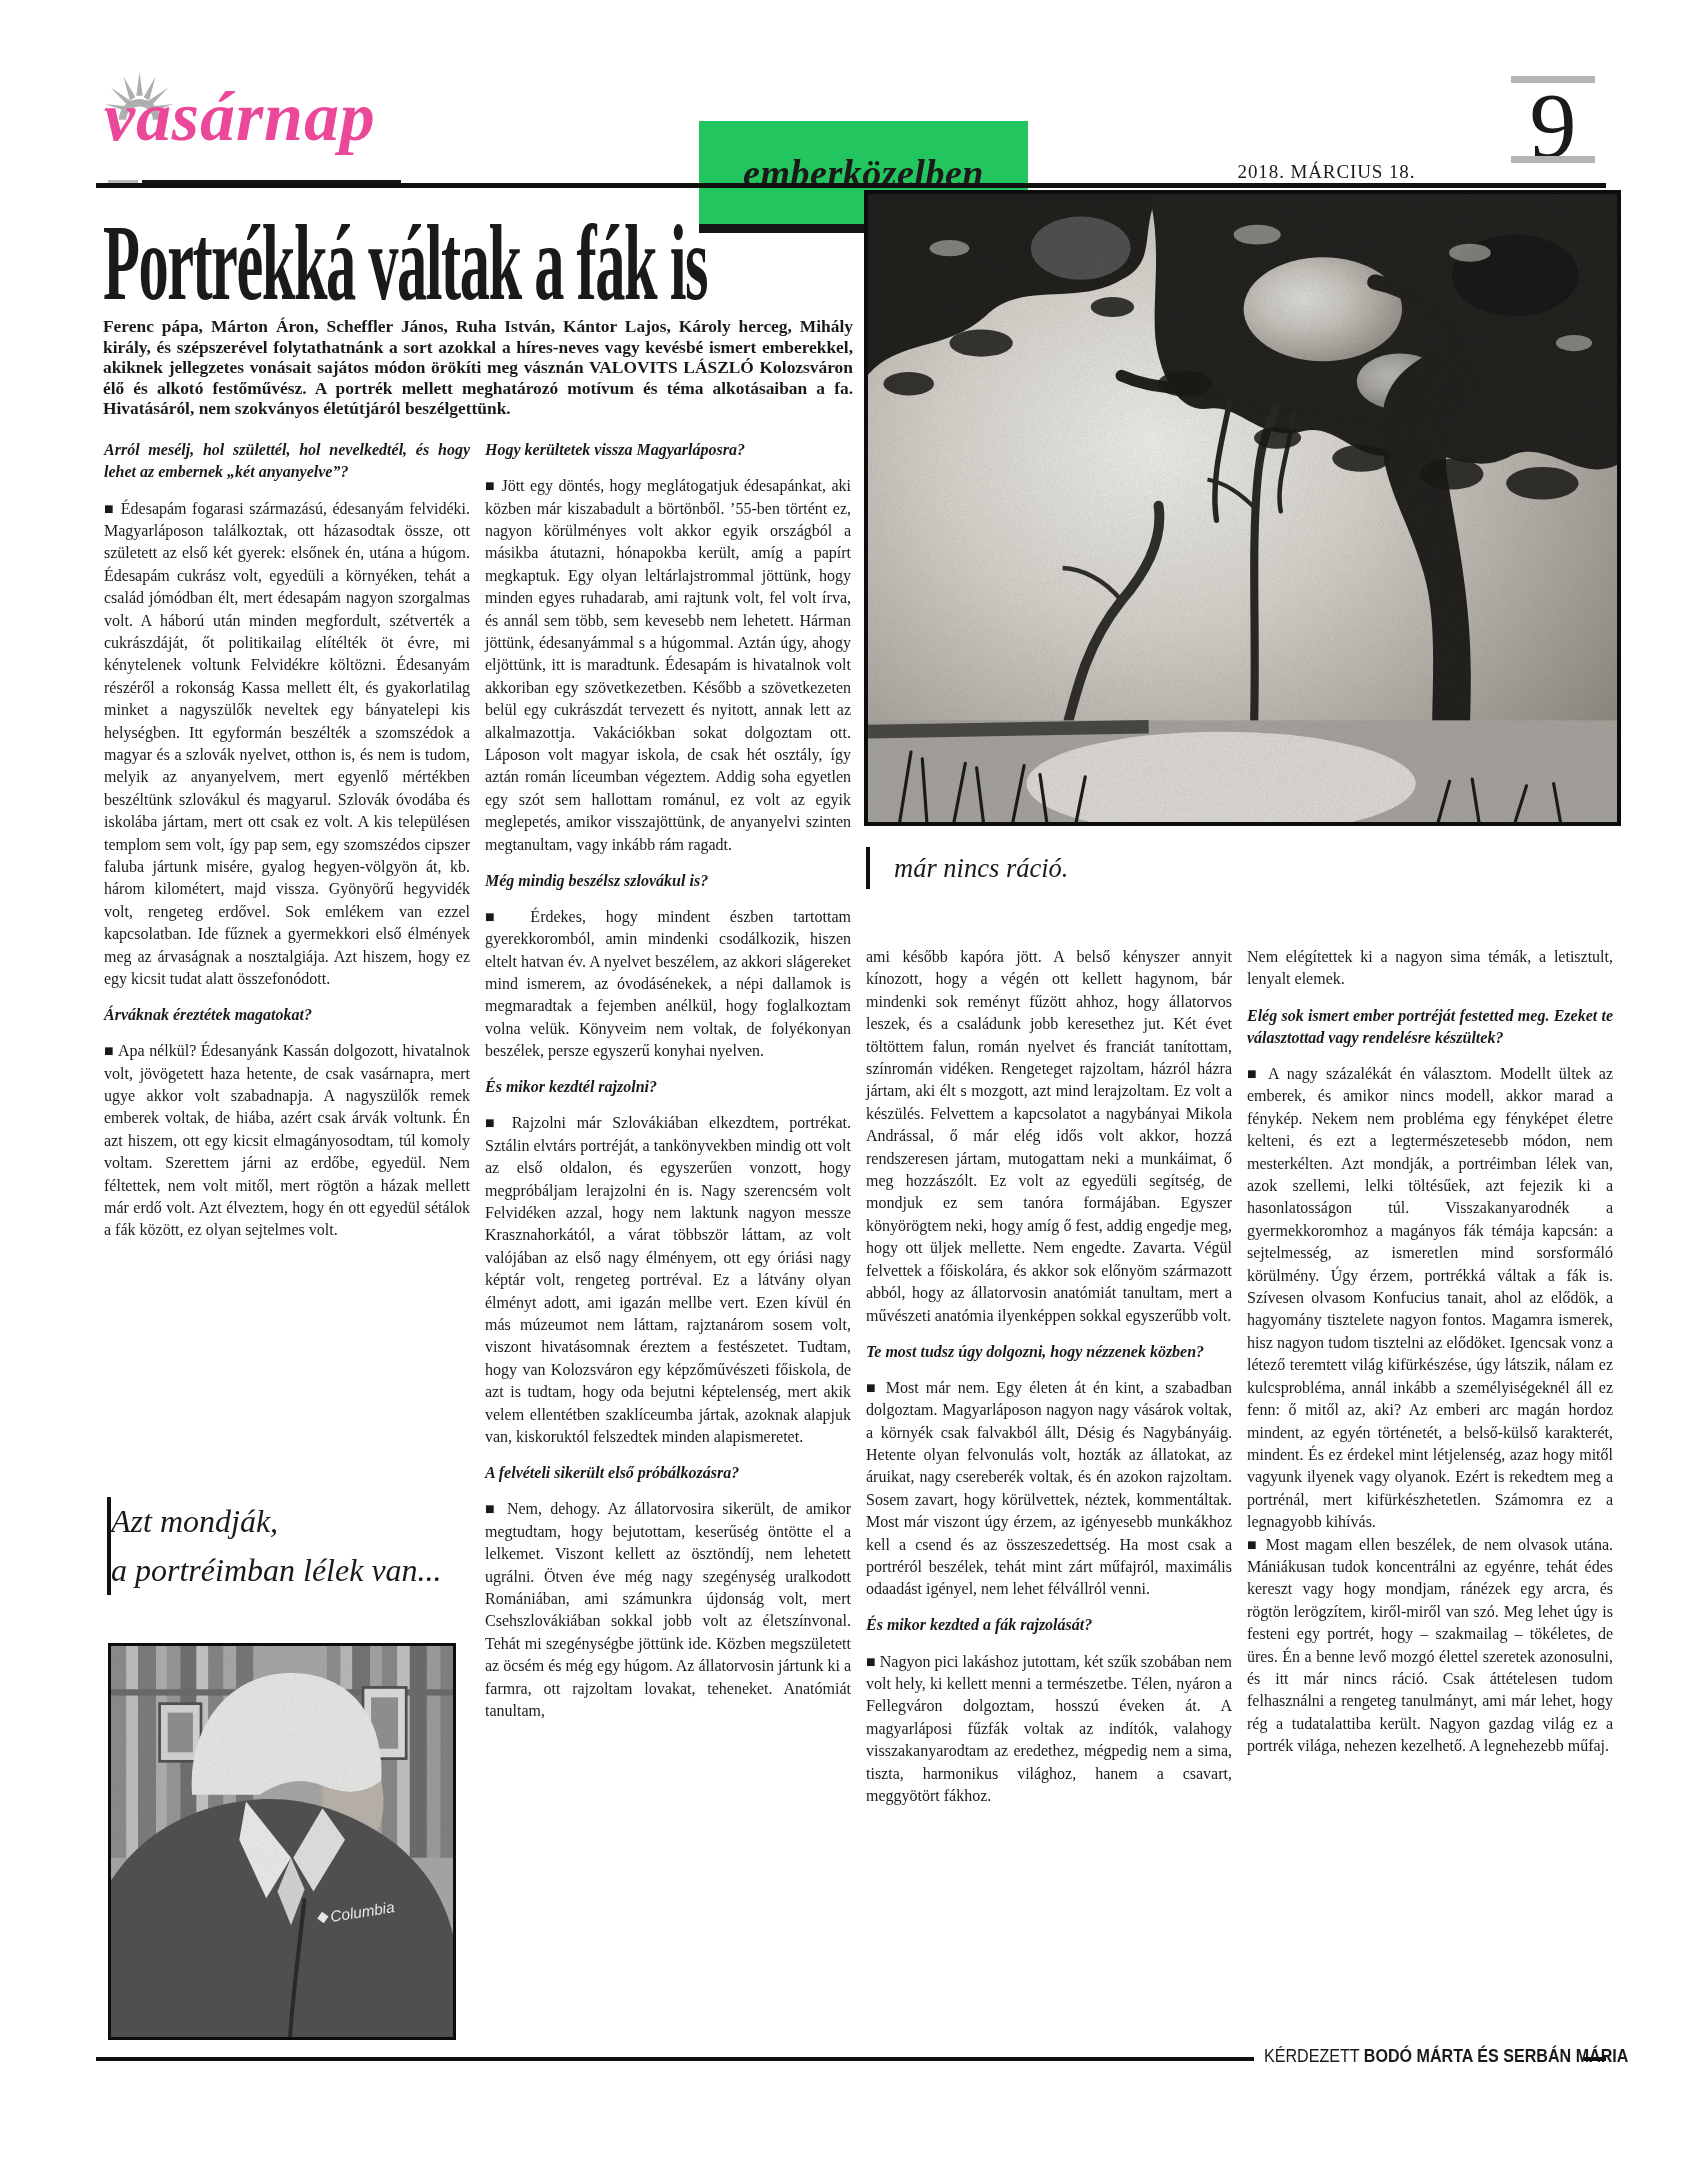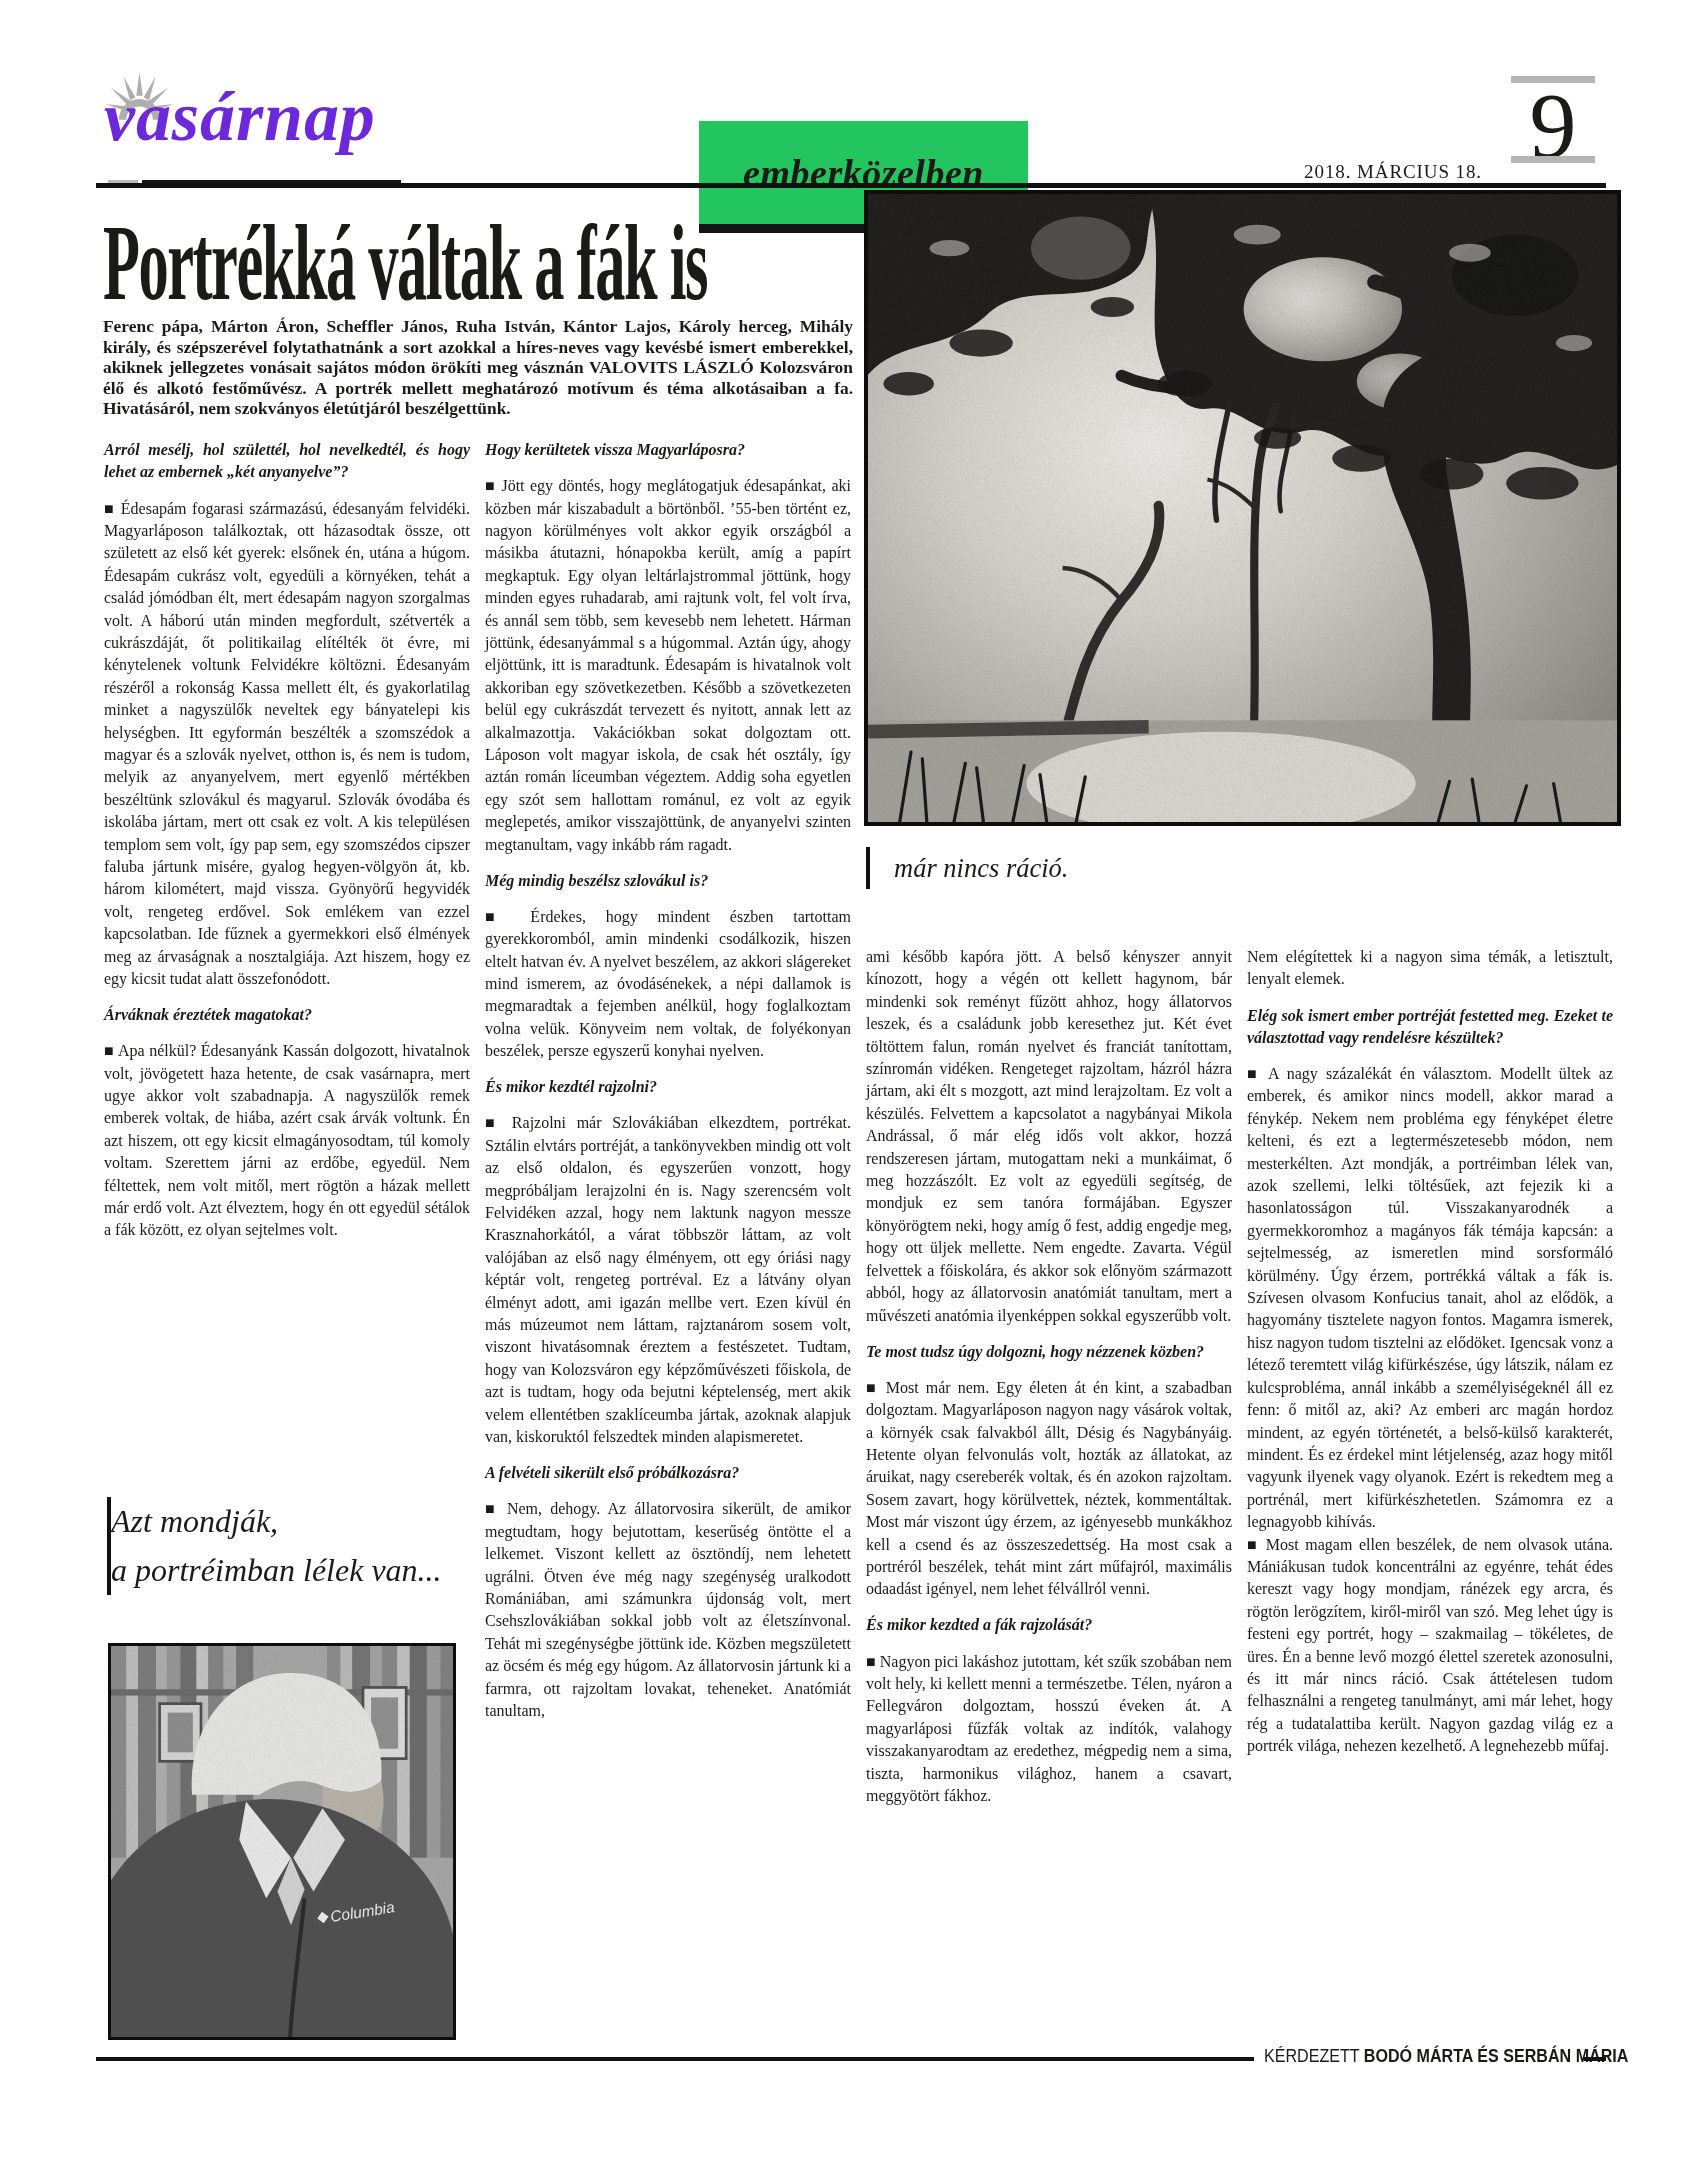--- a/index.html
+++ b/index.html
@@ -1,28 +1,28 @@
 <!DOCTYPE html>
 <html lang="hu" style="font-size:7.3px"><head>
 <meta charset="utf-8">
 <style>
   html,body{margin:0;padding:0;background:#e8e8e8;}
   #page{position:relative;width:1702px;height:2161px;background:#ffffff;
         font-family:"Liberation Serif",serif;color:#1b1a19;overflow:hidden;}
   
   .logo-text{position:absolute;left:104px;top:77px;font-size:70px;font-style:italic;font-weight:700;
-             letter-spacing:0.9px;color:#6d28d9;}
+             letter-spacing:0.9px;color:#ec4899;}
   .logo-sun{position:absolute;left:105px;top:72px;width:69px;height:55px;}
   .logo-underline-gray{position:absolute;left:108px;top:180px;width:30px;height:7.3px;background:#b9b9b9;}
   .logo-underline-black{position:absolute;left:142px;top:180px;width:259px;height:7.8px;background:#151515;}
   .section-box{position:absolute;left:699px;top:121px;width:329px;height:103px;background:#22c55e;
                display:flex;align-items:center;justify-content:center;}
   .section-box span{font-size:38px;font-weight:700;font-style:italic;letter-spacing:0.5px;}
   .section-bar{position:absolute;left:699px;top:224px;width:329px;height:8.7px;background:#151515;}
-  .date{position:absolute;left:1171px;top:161px;width:311px;text-align:right;font-size:19px;
+  .date{position:absolute;left:1171px;top:161px;width:311px;text-align:center;font-size:19px;
         letter-spacing:0.9px;font-weight:400;}
   .pageno-bar{position:absolute;width:84px;height:6.9px;background:#b5b5b5;left:1511px;}
   .pageno{position:absolute;left:1511px;top:78px;width:84px;text-align:center;
           font-size:94px;font-weight:400;line-height:1;}
   .head-rule{position:absolute;left:96px;top:183px;width:1510px;height:5px;background:#111;}
   
   .headline{position:absolute;left:103px;top:201px;font-size:108px;font-weight:700;
             letter-spacing:-2.7px;white-space:nowrap;transform:scaleX(.56);transform-origin:0 0;}
   .lede{position:absolute;left:103px;top:316px;width:750px;font-size:17.4px;font-weight:700;
         line-height:20.6px;text-align:justify;}

